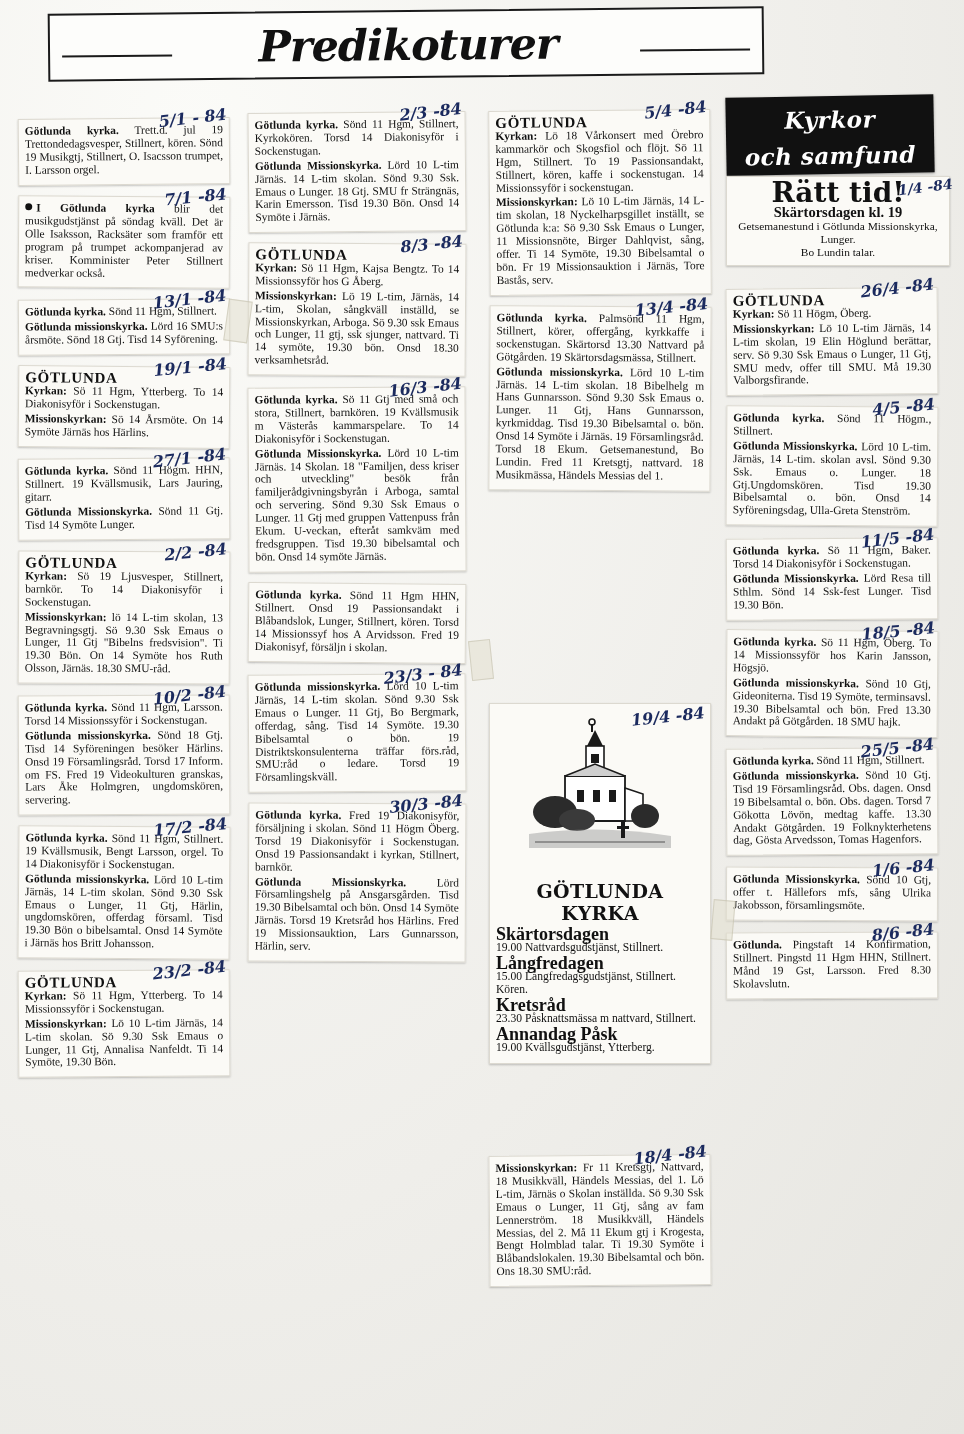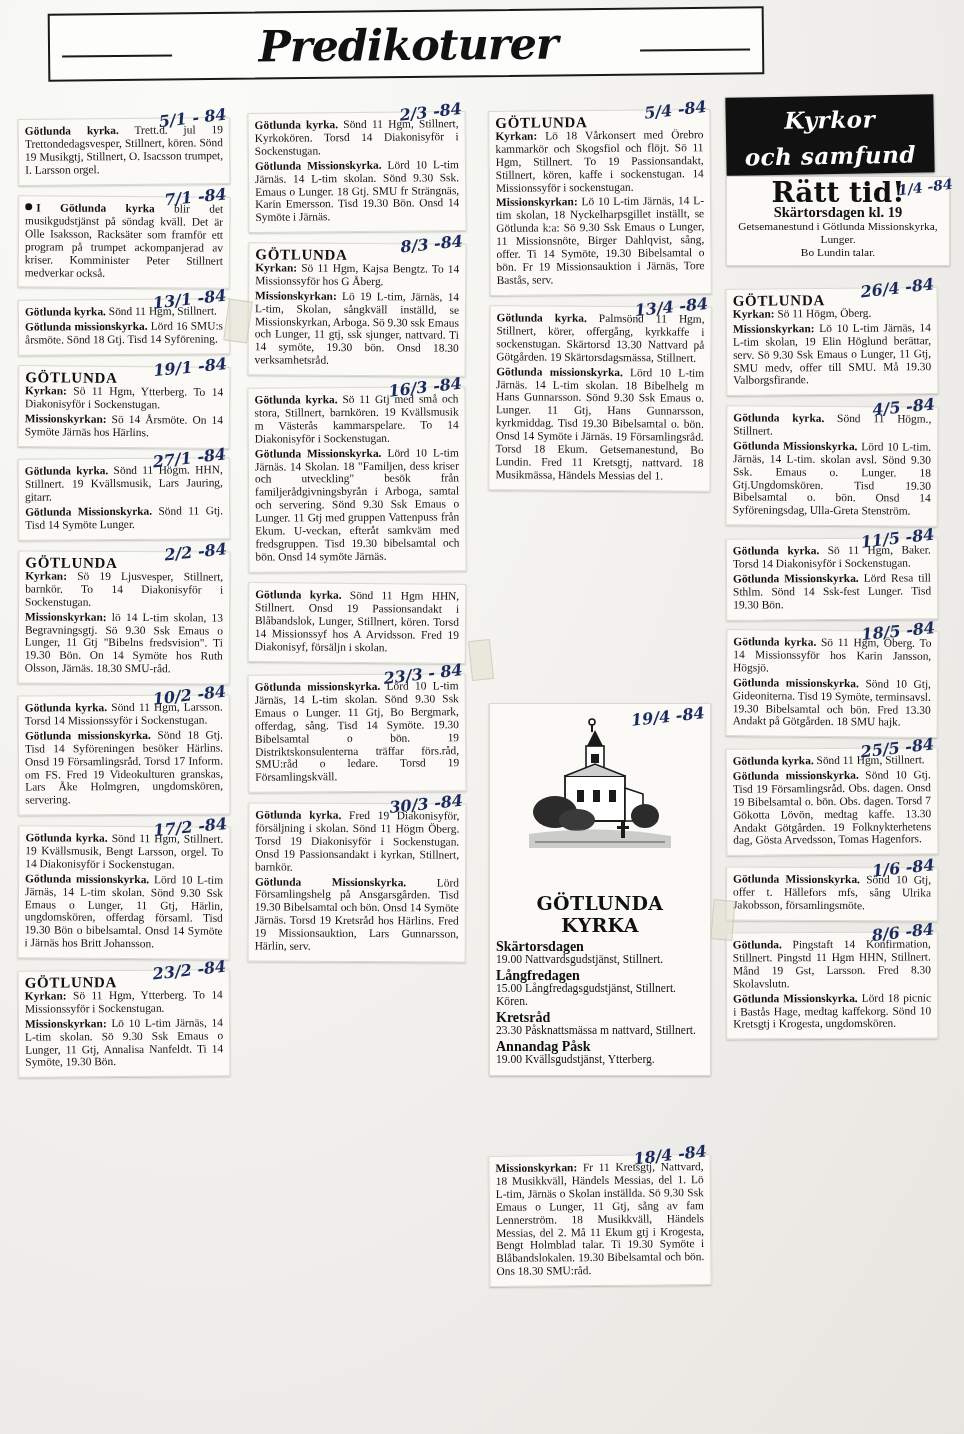--- a/index.html
+++ b/index.html
@@ -47,24 +47,24 @@
   .ratt .t1{font-family:"DejaVu Serif",serif;font-weight:bold;font-size:28px;line-height:23px;}
   .ratt .t2{font-weight:bold;font-size:14.5px;line-height:16px;}
   .ratt .t3{font-size:11.4px;line-height:12.8px;}
   .ratt .t4{font-size:11.4px;line-height:13px;}
 
   
   .church{position:absolute;left:489px;top:703px;width:222px;}
   .church .box{background:#fbfaf6;border:1px solid #dcd9d0;box-shadow:0 1px 2px rgba(0,0,0,.22);
     padding:6px;}
   .church svg{display:block;margin:6px auto 2px auto;}
-  .church h3{margin:16px 0 4px 0;font-family:"DejaVu Serif",serif;font-size:19px;font-weight:bold;
+  .church h3{margin:4px 0 4px 0;font-family:"DejaVu Serif",serif;font-size:19px;font-weight:bold;
     letter-spacing:.3px;text-align:center;}
   .church .ev{font-size:11.6px;line-height:13px;margin:0 0 3px 0;}
-  .church .ev b{display:block;font-size:14px;}
+  .church .ev b{display:block;font-size:18px;}
 
   .tape{position:absolute;background:rgba(226,222,205,.55);border:1px solid rgba(190,185,165,.5);}
 </style>
 </head>
 <body>
 
 <div class="page">
 
   <div class="masthead">
     <div class="mh-rule l"></div>
@@ -251,20 +251,19 @@
         <p><b>Götlunda kyrka.</b><span> Sönd 11 Hgm, Stillnert.</span></p>
         <p><b>Götlunda missionskyrka.</b><span> Sönd 10 Gtj. Tisd 19 Församlingsråd. Obs. dagen. Onsd 19 Bibelsamtal o. bön. Obs. dagen. Torsd 7 Gökotta Lövön, medtag kaffe. 13.30 Andakt Götgården. 19 Folknykterhetens dag, Gösta Arvedsson, Tomas Hagenfors.</span></p>
       </div>
       <div class="clip" style="transform: rotate(0.3deg);">
         <div class="hw" style="right: 2px; top: -6px;">1/6 -84</div>
         <p><b>Götlunda Missionskyrka.</b><span> Sönd 10 Gtj, offer t. Hällefors mfs, sång Ulrika Jakobsson, församlingsmöte.</span></p>
       </div>
       <div class="clip" style="transform: rotate(-0.3deg);">
         <div class="hw" style="right: 2px; top: -6px;">8/6 -84</div>
         <p><b>Götlunda.</b><span> Pingstaft 14 Konfirmation, Stillnert. Pingstd 11 Hgm HHN, Stillnert. Månd 19 Gst, Larsson. Fred 8.30 Skolavslutn.</span></p>
-        <p><b>Götlunda Missionskyrka.</b><span> Lörd 18 picnic i Bastås Hage, medtag kaffekorg. Sönd 10 Kretsgtj i Krogesta, ungdomskören.</span></p>
       </div>
     </div>
 
   <div class="tape" style="left:226px;top:300px;width:22px;height:40px;transform:rotate(8deg);"></div>
   <div class="tape" style="left:470px;top:640px;width:20px;height:38px;transform:rotate(-6deg);"></div>
   <div class="tape" style="left:712px;top:900px;width:20px;height:38px;transform:rotate(5deg);"></div>
 </div>
 
 </body></html>

